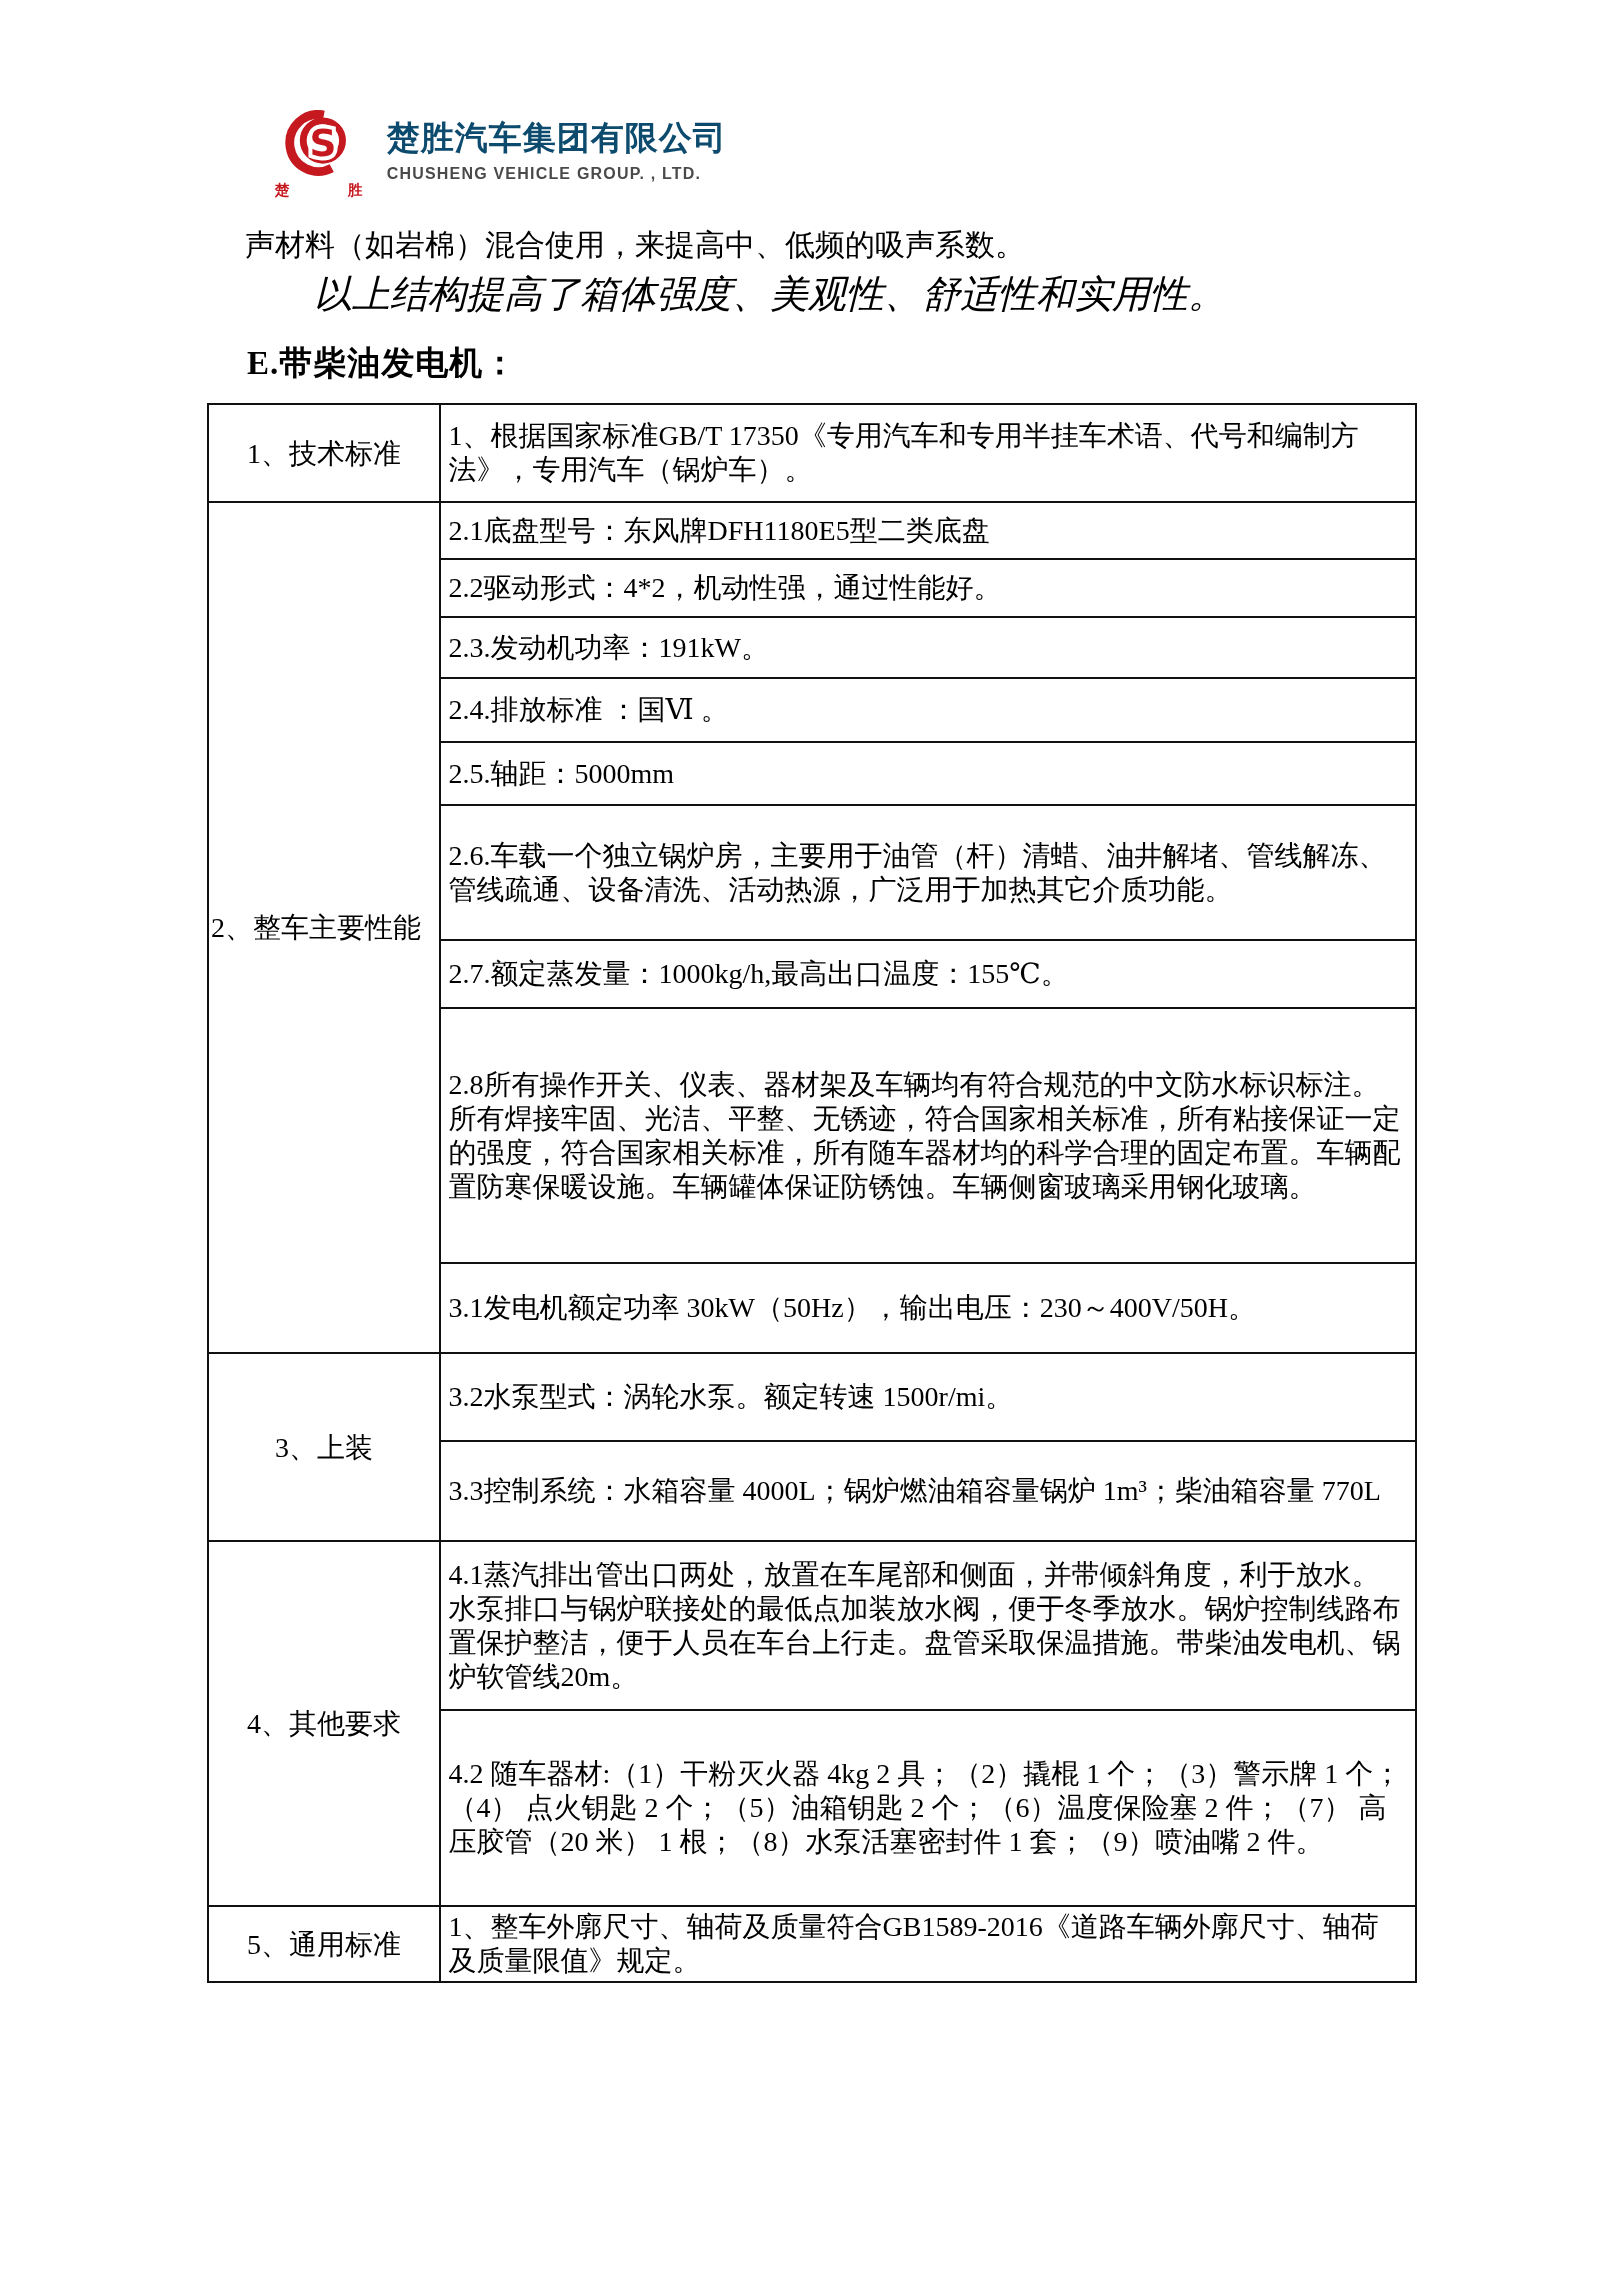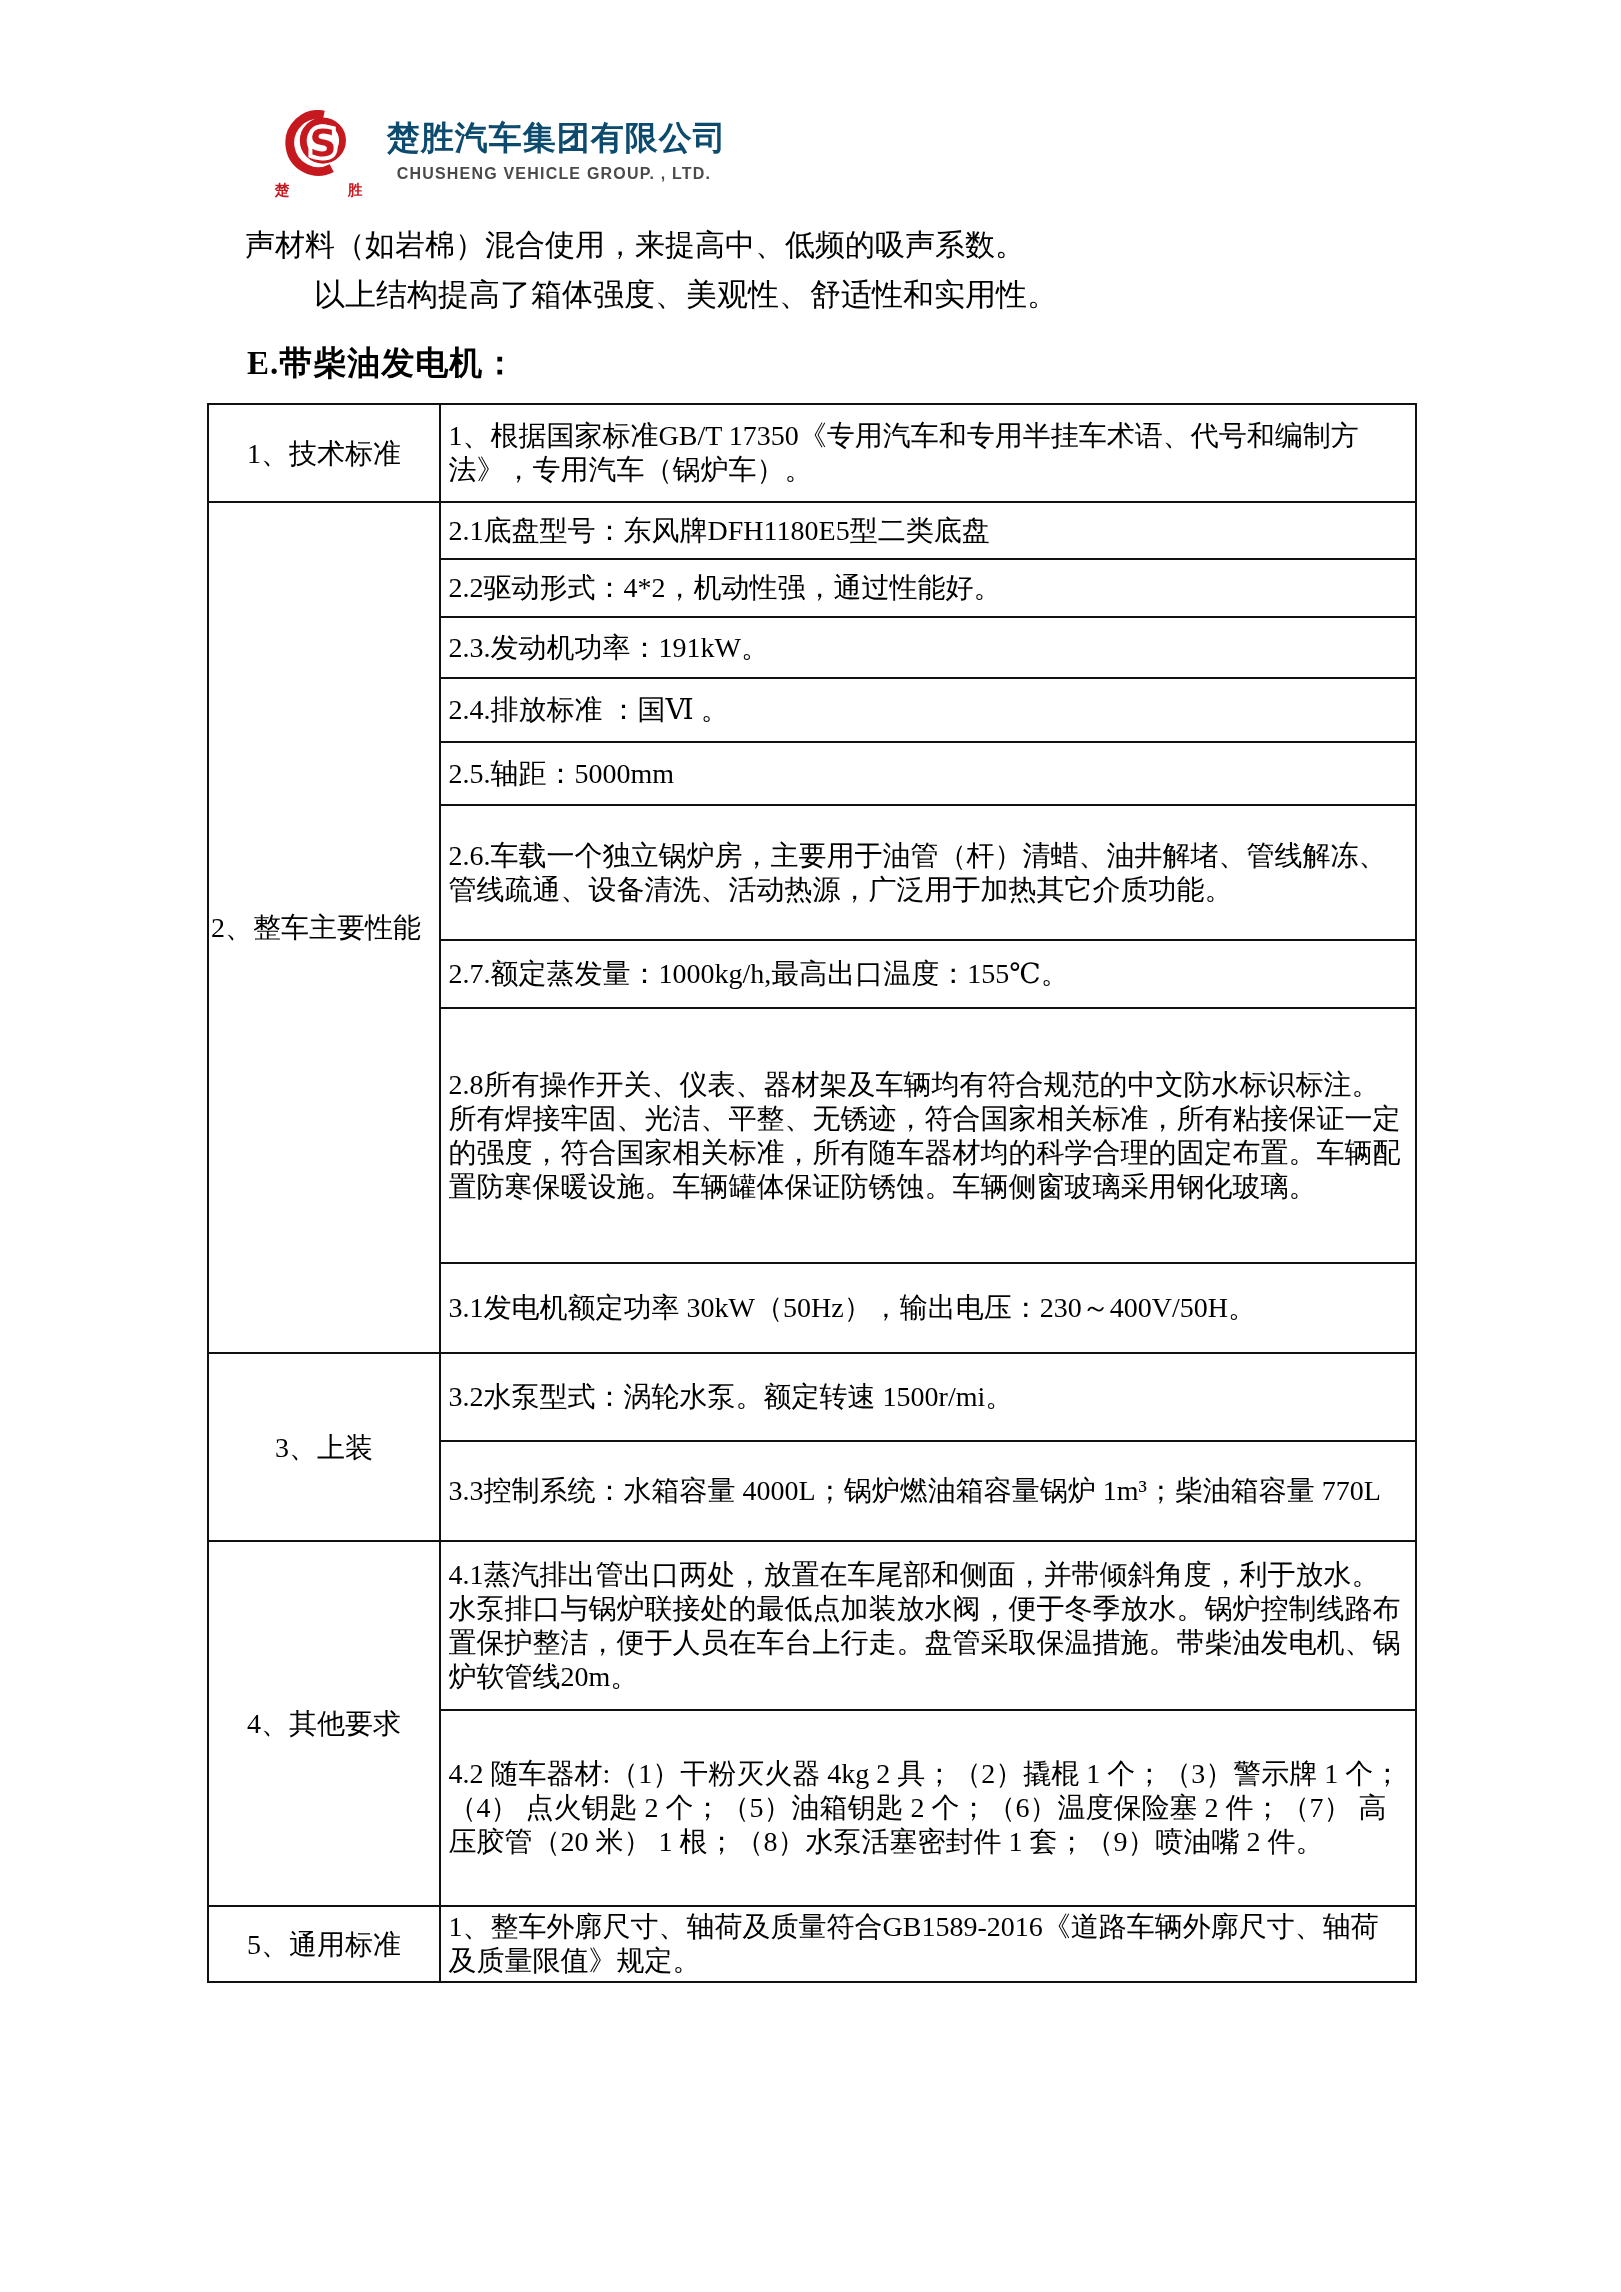--- a/index.html
+++ b/index.html
@@ -43,33 +43,33 @@
     white-space: nowrap;
   }
   .logo-en {
     font-family: "Liberation Sans", "DejaVu Sans", sans-serif;
     font-size: 16px;
     font-weight: bold;
     color: #4a4a4a;
     letter-spacing: 1.2px;
     margin-top: 3.9px;
     white-space: nowrap;
-    margin-left: 10px;
   }
 
   
   .intro-line-1 {
     margin: 23.5px 0 0 245px;
     font-size: 30px;
     line-height: 41px;
   }
   .intro-line-2 {
     margin: 9.8px 0 0 314px;
-    font-size: 31px;
+    font-size: 38px;
     line-height: 41px;
+    font-style: italic;
   }
   .section-heading {
     margin: 25.5px 0 0 247px;
     font-size: 33px;
     font-weight: bold;
     letter-spacing: 1px;
   }
 
   
   table.spec-table {

